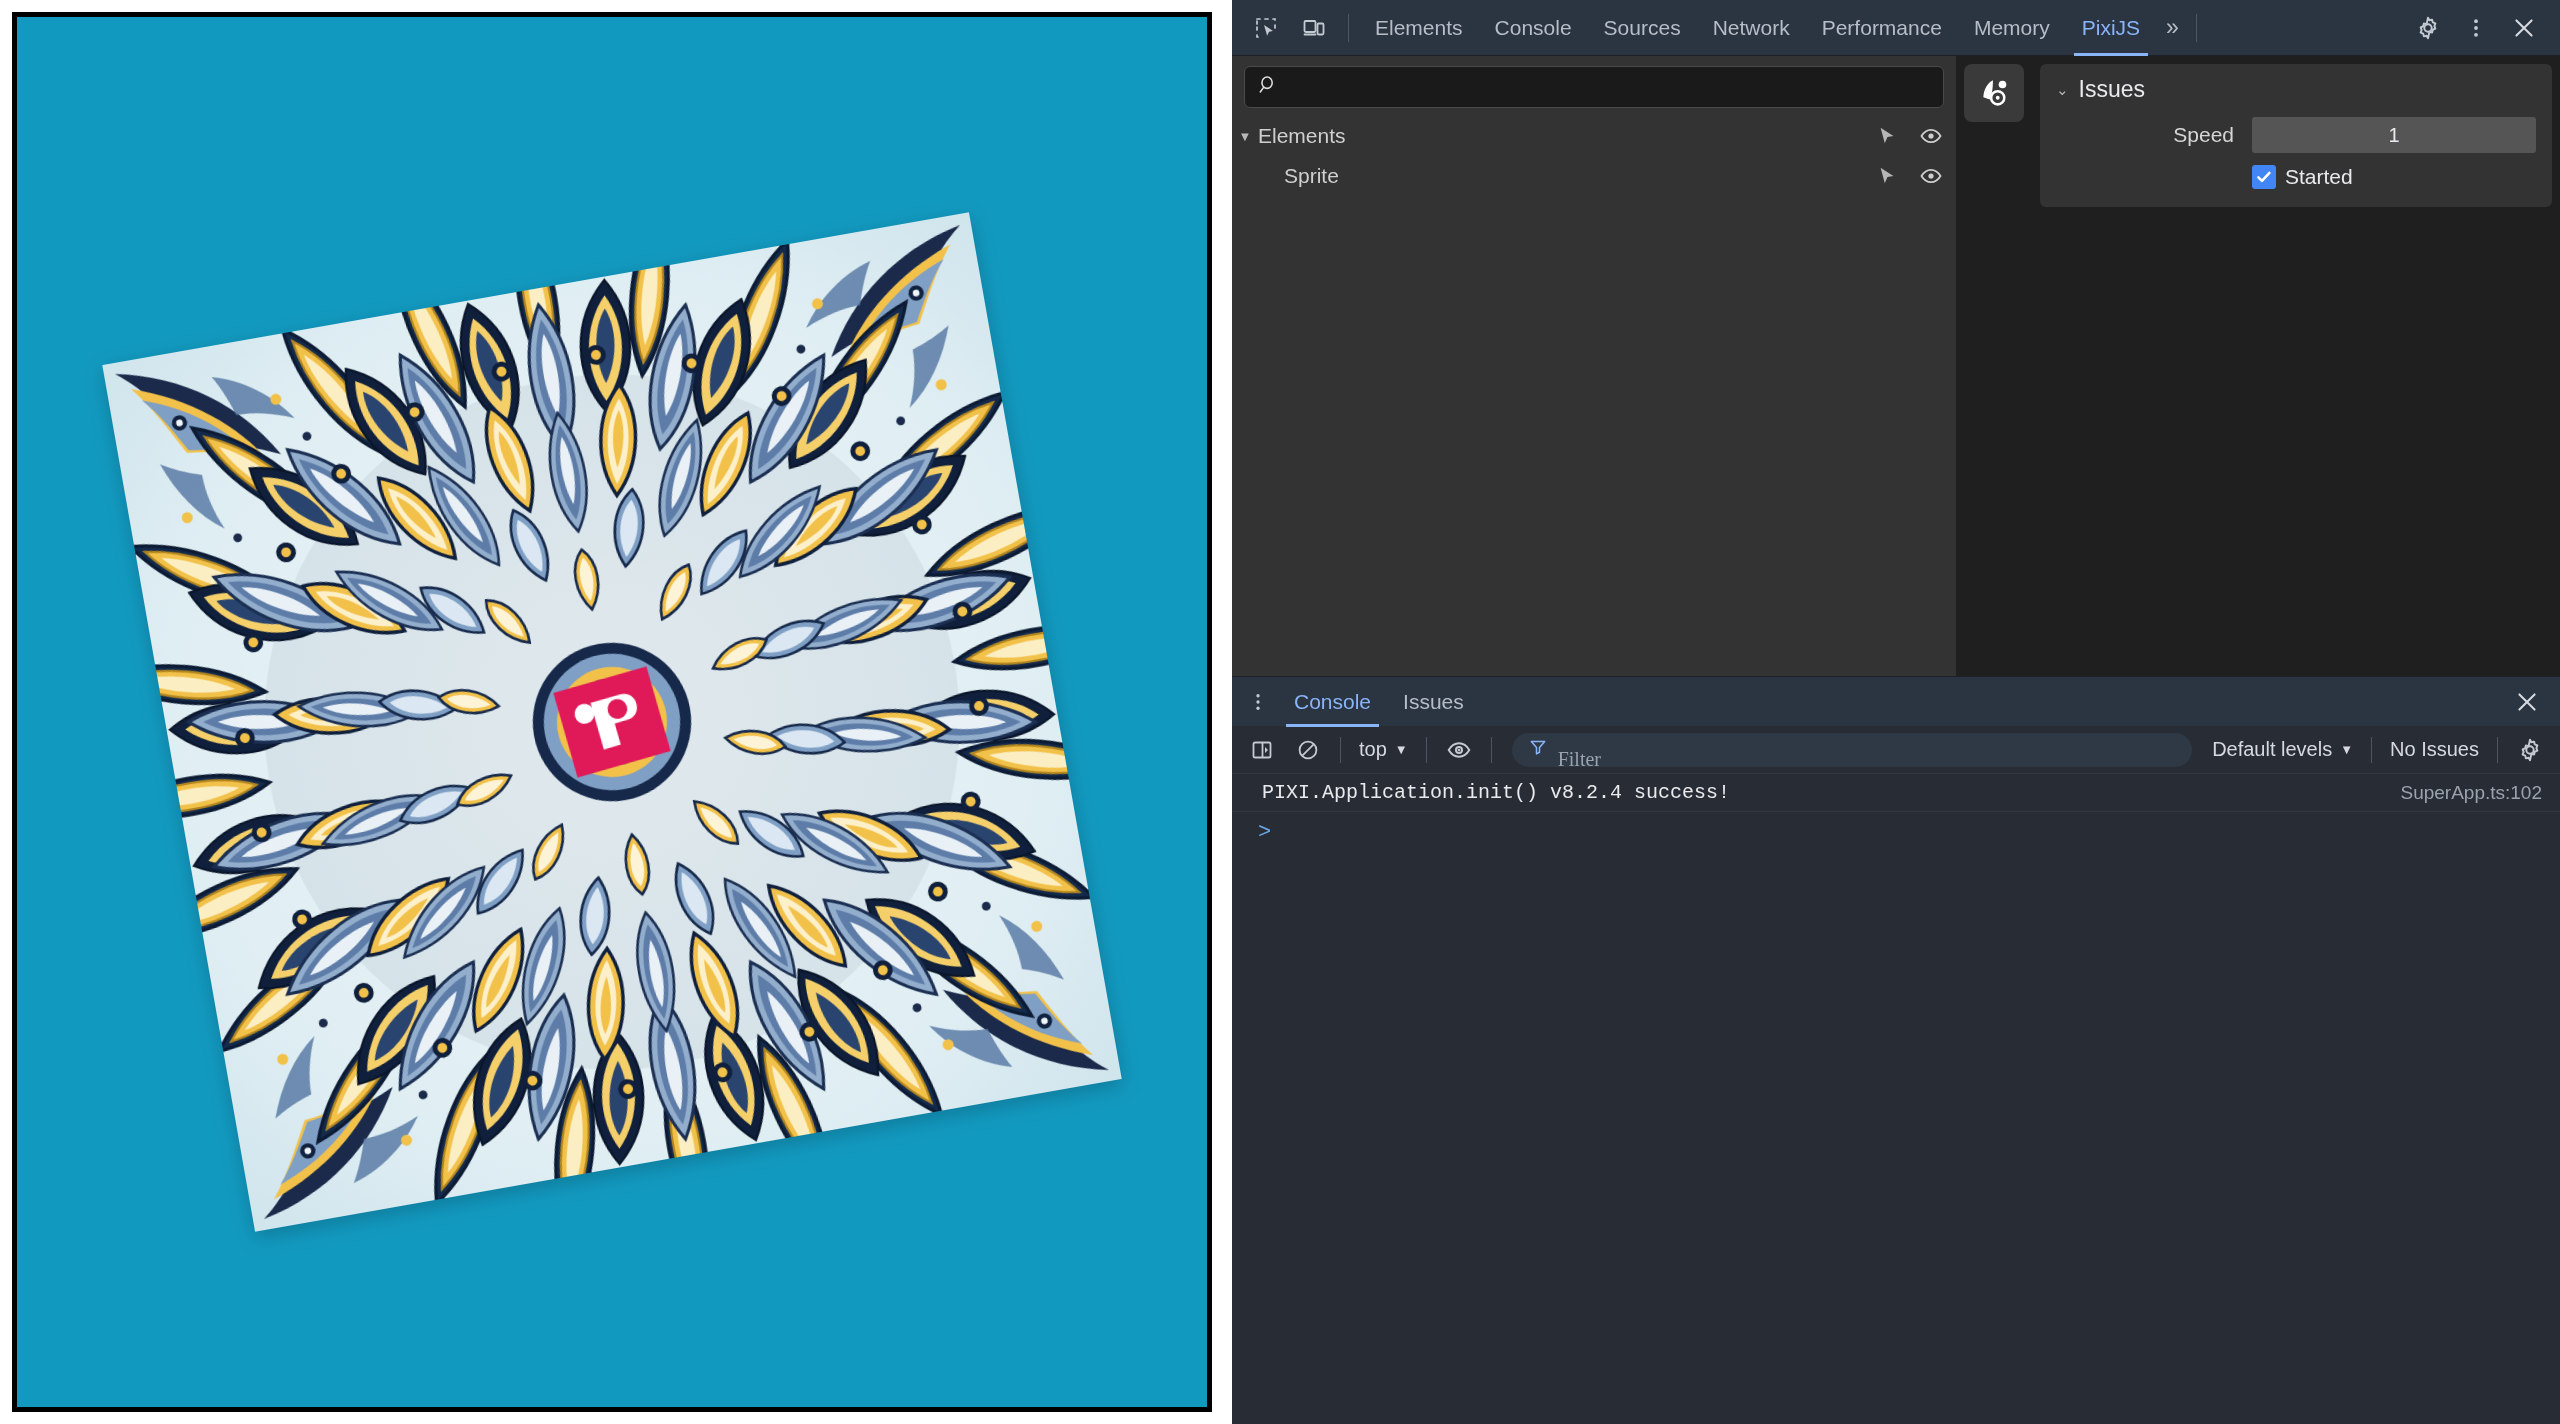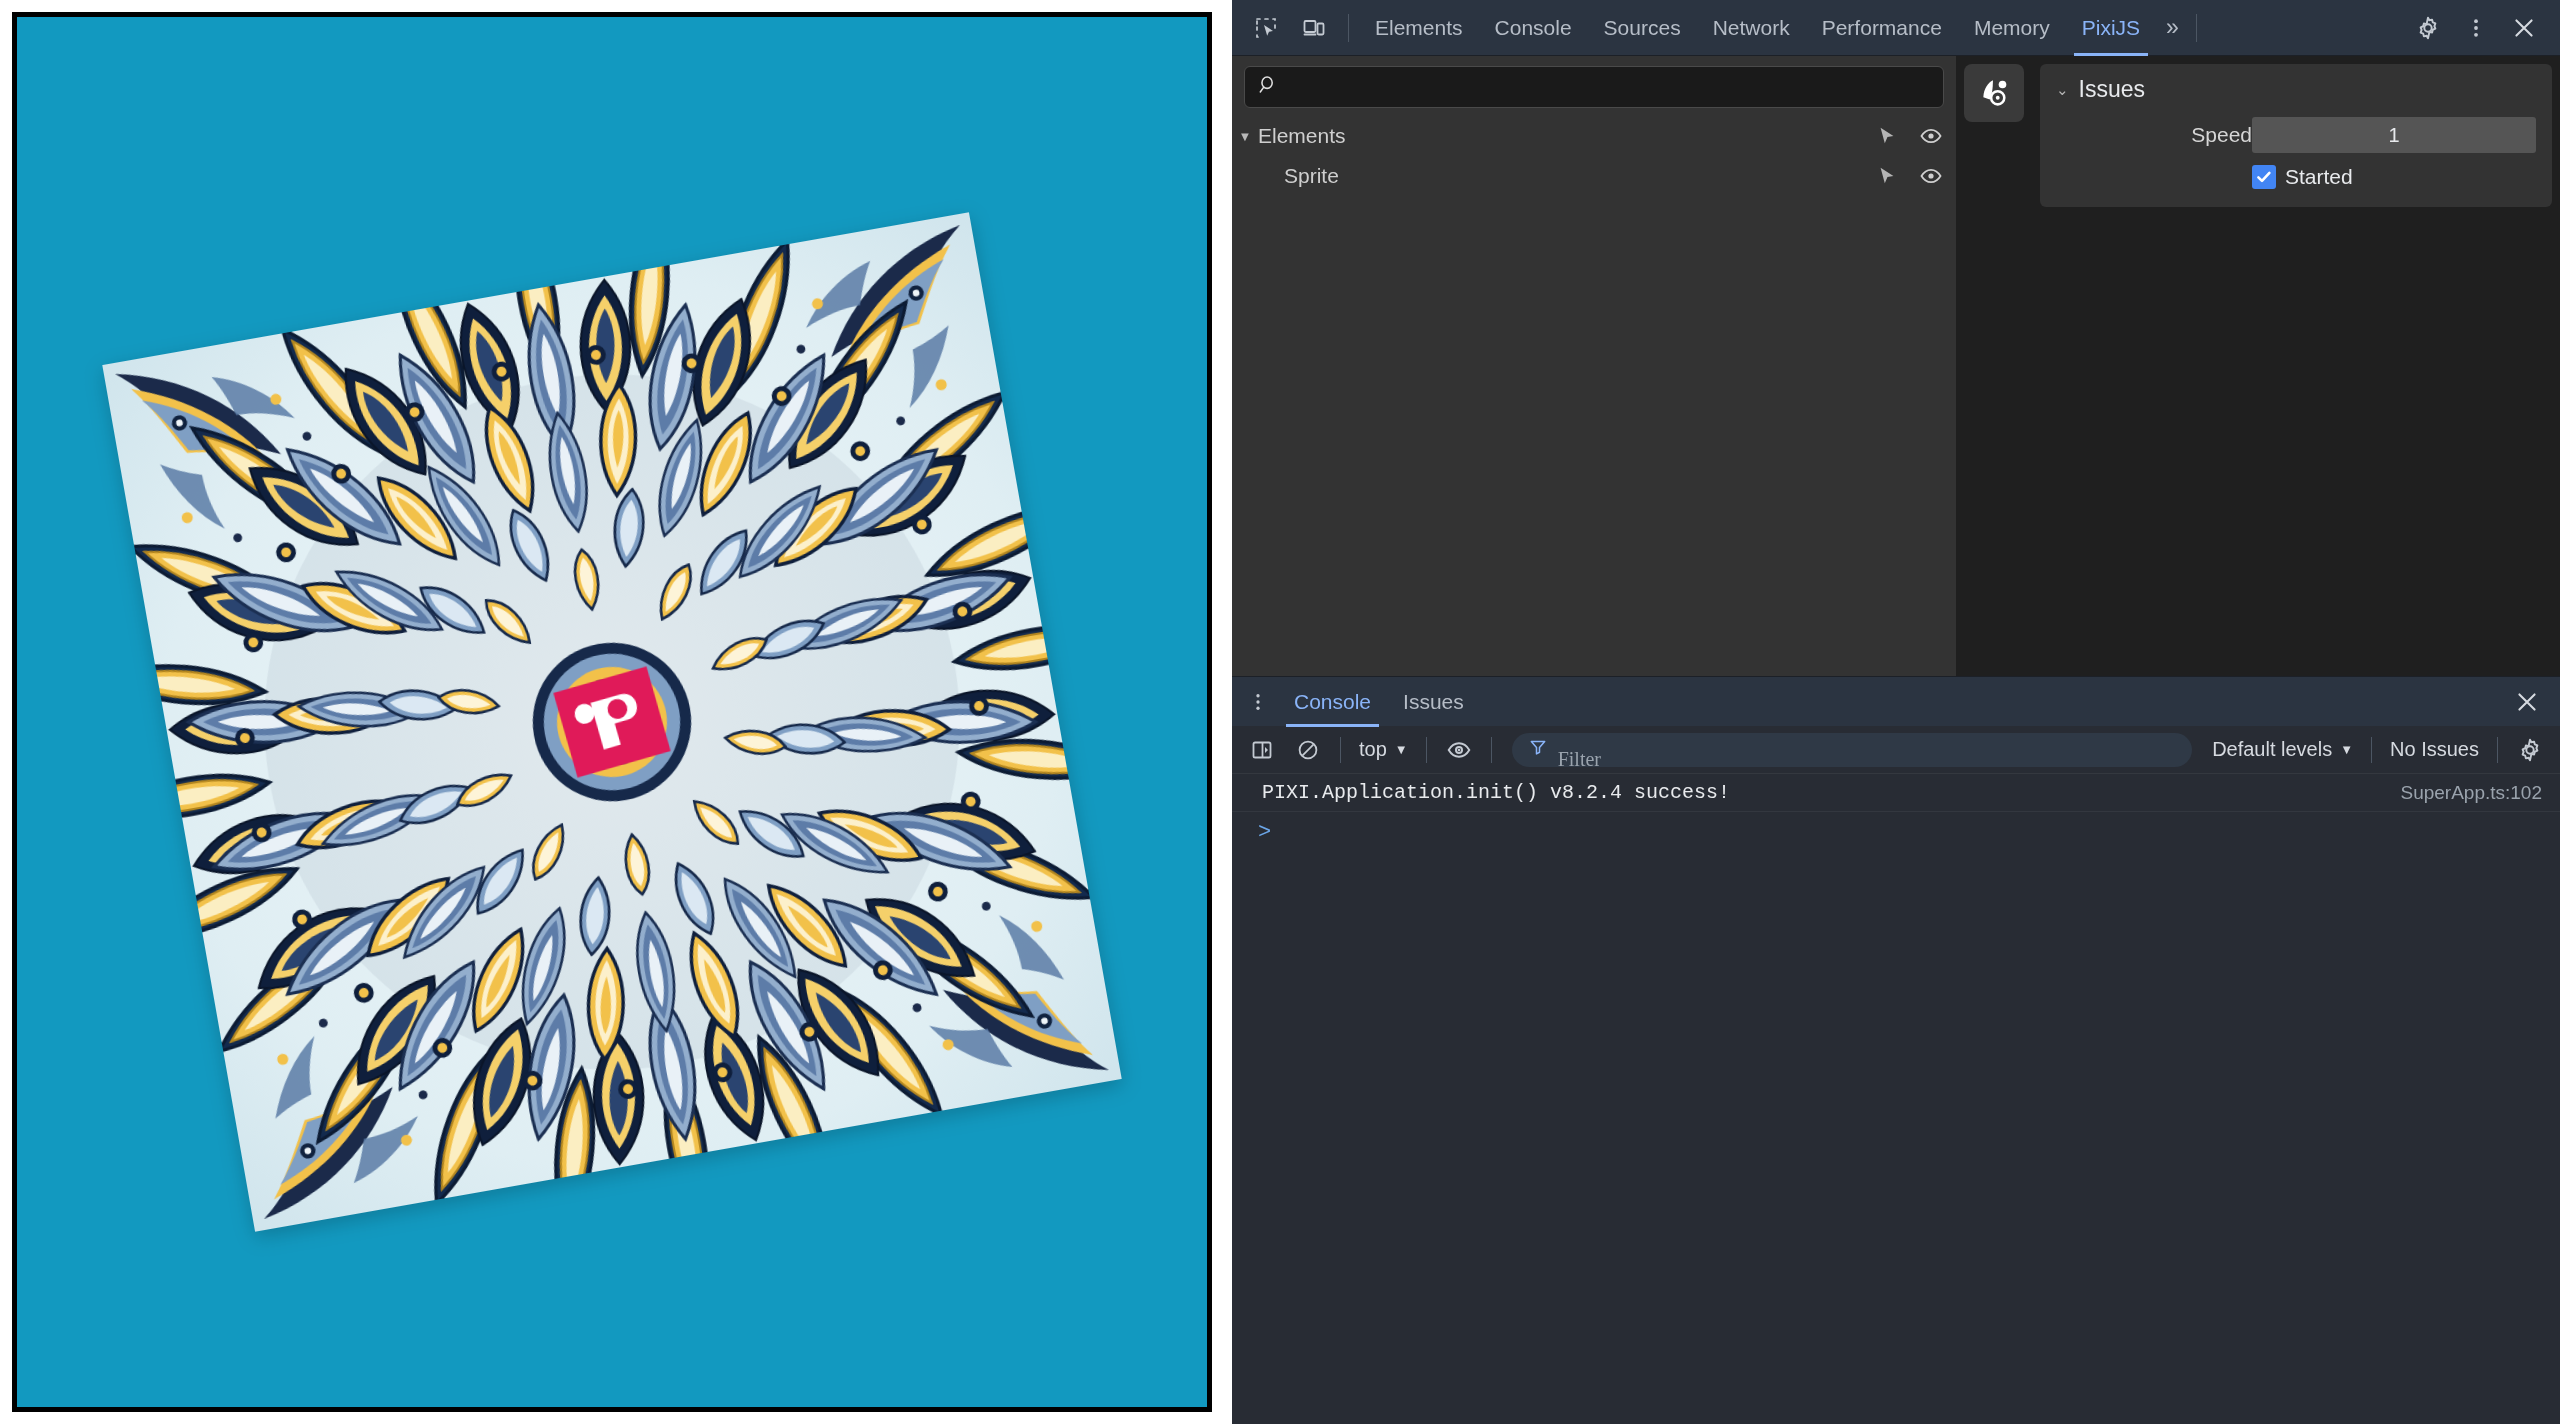--- a/index.html
+++ b/index.html
@@ -111,21 +111,21 @@
     width: 60px; height: 58px; border-radius: 8px;
     display: flex; align-items: center; justify-content: center; cursor: pointer;
   }
   .rail-btn.active { background: #3a3a3a; }
 
   #inspector-panel { flex: 1 1 auto; background: #1f1f1f; padding: 8px 8px 8px 8px; min-width: 0; }
   .insp-card { background: #333333; border-radius: 6px; padding: 12px 16px 18px 16px; }
   .insp-card-head { display: flex; align-items: center; gap: 10px; color: #e8eaed; font-size: 23px; cursor: pointer; }
   .insp-card-head .chev { color: #b8b8b8; font-size: 15px; }
   .prop-row { display: flex; align-items: center; margin-top: 14px; }
-  .prop-label { width: 196px; flex: 0 0 196px; text-align: right; color: #d6d6d6; font-size: 21px; }
+  .prop-label { width: 196px; flex: 0 0 196px; text-align: right; padding-right: 18px; color: #d6d6d6; font-size: 21px; }
   .prop-field {
     flex: 1 1 auto; height: 36px; background: #555555; border: 0; border-radius: 3px;
     color: #e8eaed; font-size: 20px; text-align: center; outline: none;
     font-family: "Liberation Sans", sans-serif;
   }
   .prop-check-row { display: flex; align-items: center; margin-top: 12px; padding-left: 196px; gap: 9px; }
   .cbox {
     width: 24px; height: 24px; border-radius: 3px; background: #4285f4;
     display: flex; align-items: center; justify-content: center; cursor: pointer; flex: 0 0 24px;
   }

